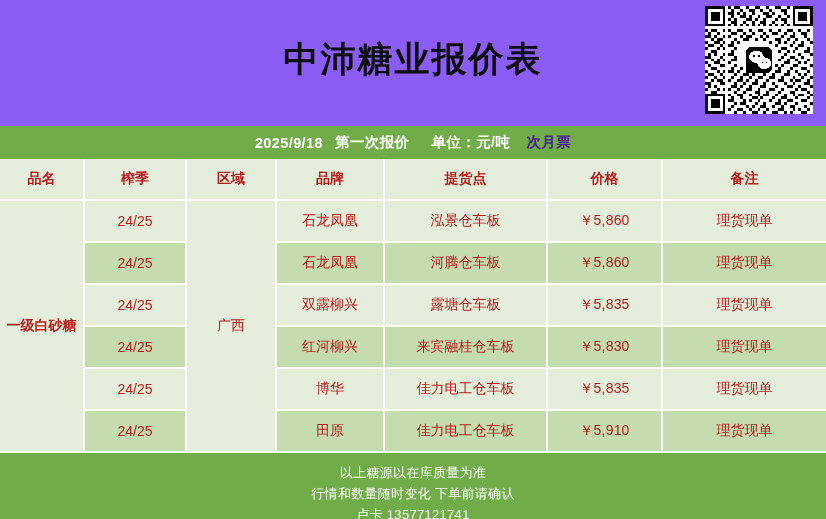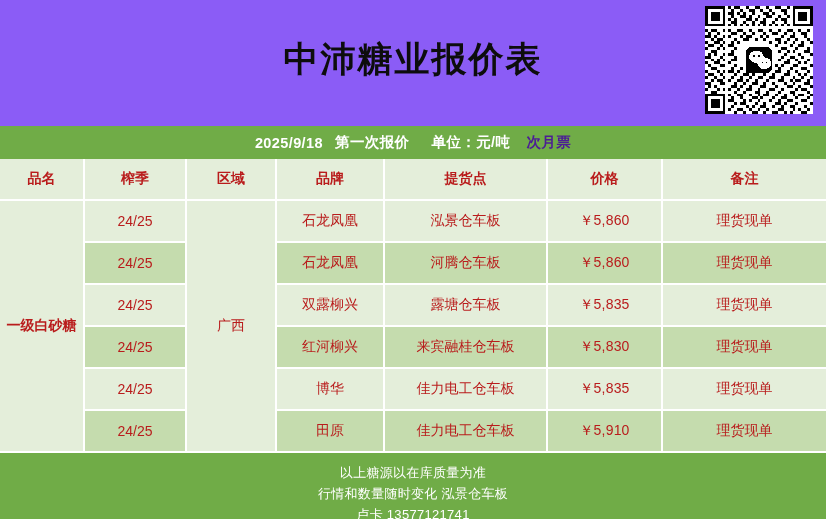--- a/index.html
+++ b/index.html
@@ -560,17 +560,17 @@
         <td>田原</td>
         <td>佳力电工仓车板</td>
         <td class="price">￥5,910</td>
         <td>理货现单</td>
       </tr>
     </tbody>
   </table>
 
   <div class="footer">
     <div>以上糖源以在库质量为准</div>
-    <div>行情和数量随时变化 泓景仓车板</div>
+    <div>行情和数量随时变化 下单前请确认</div>
     <div>卢卡 13577121741</div>
   </div>
 
 </div>
 
 </body></html>

